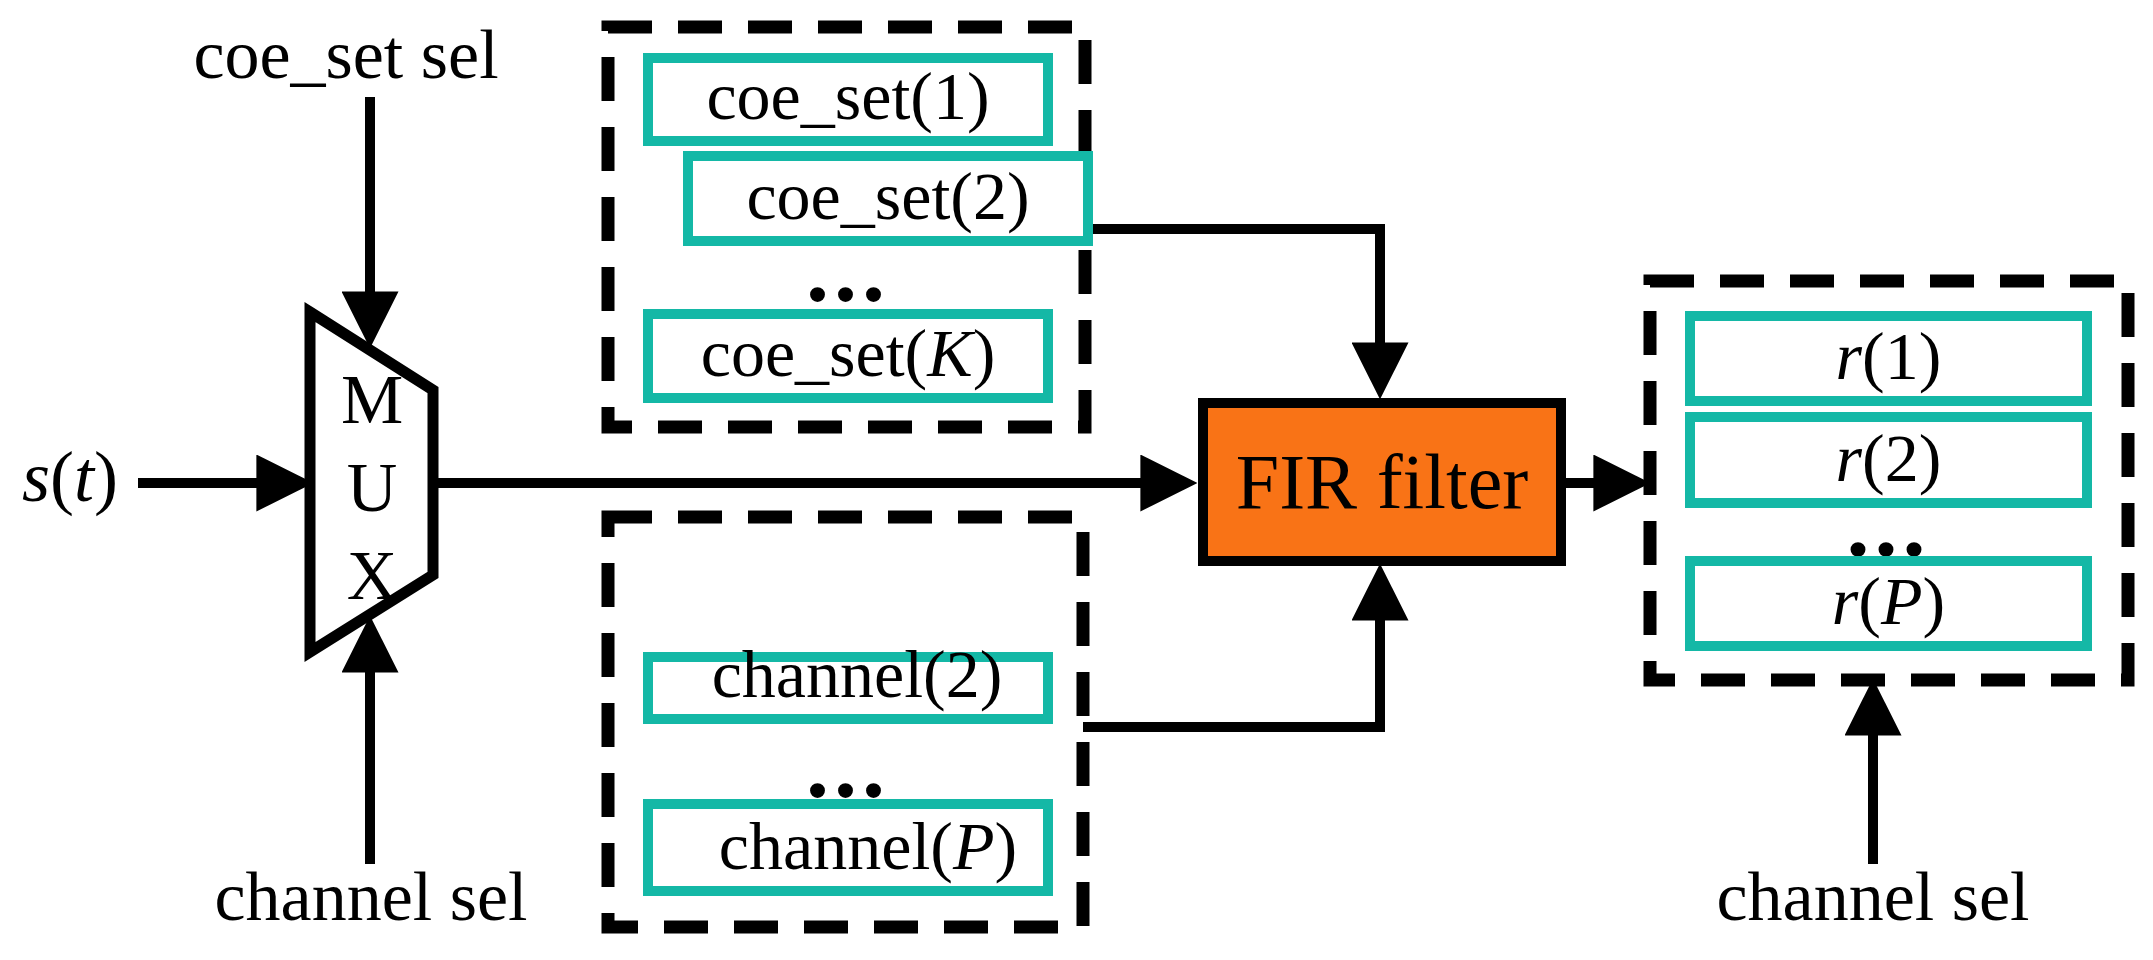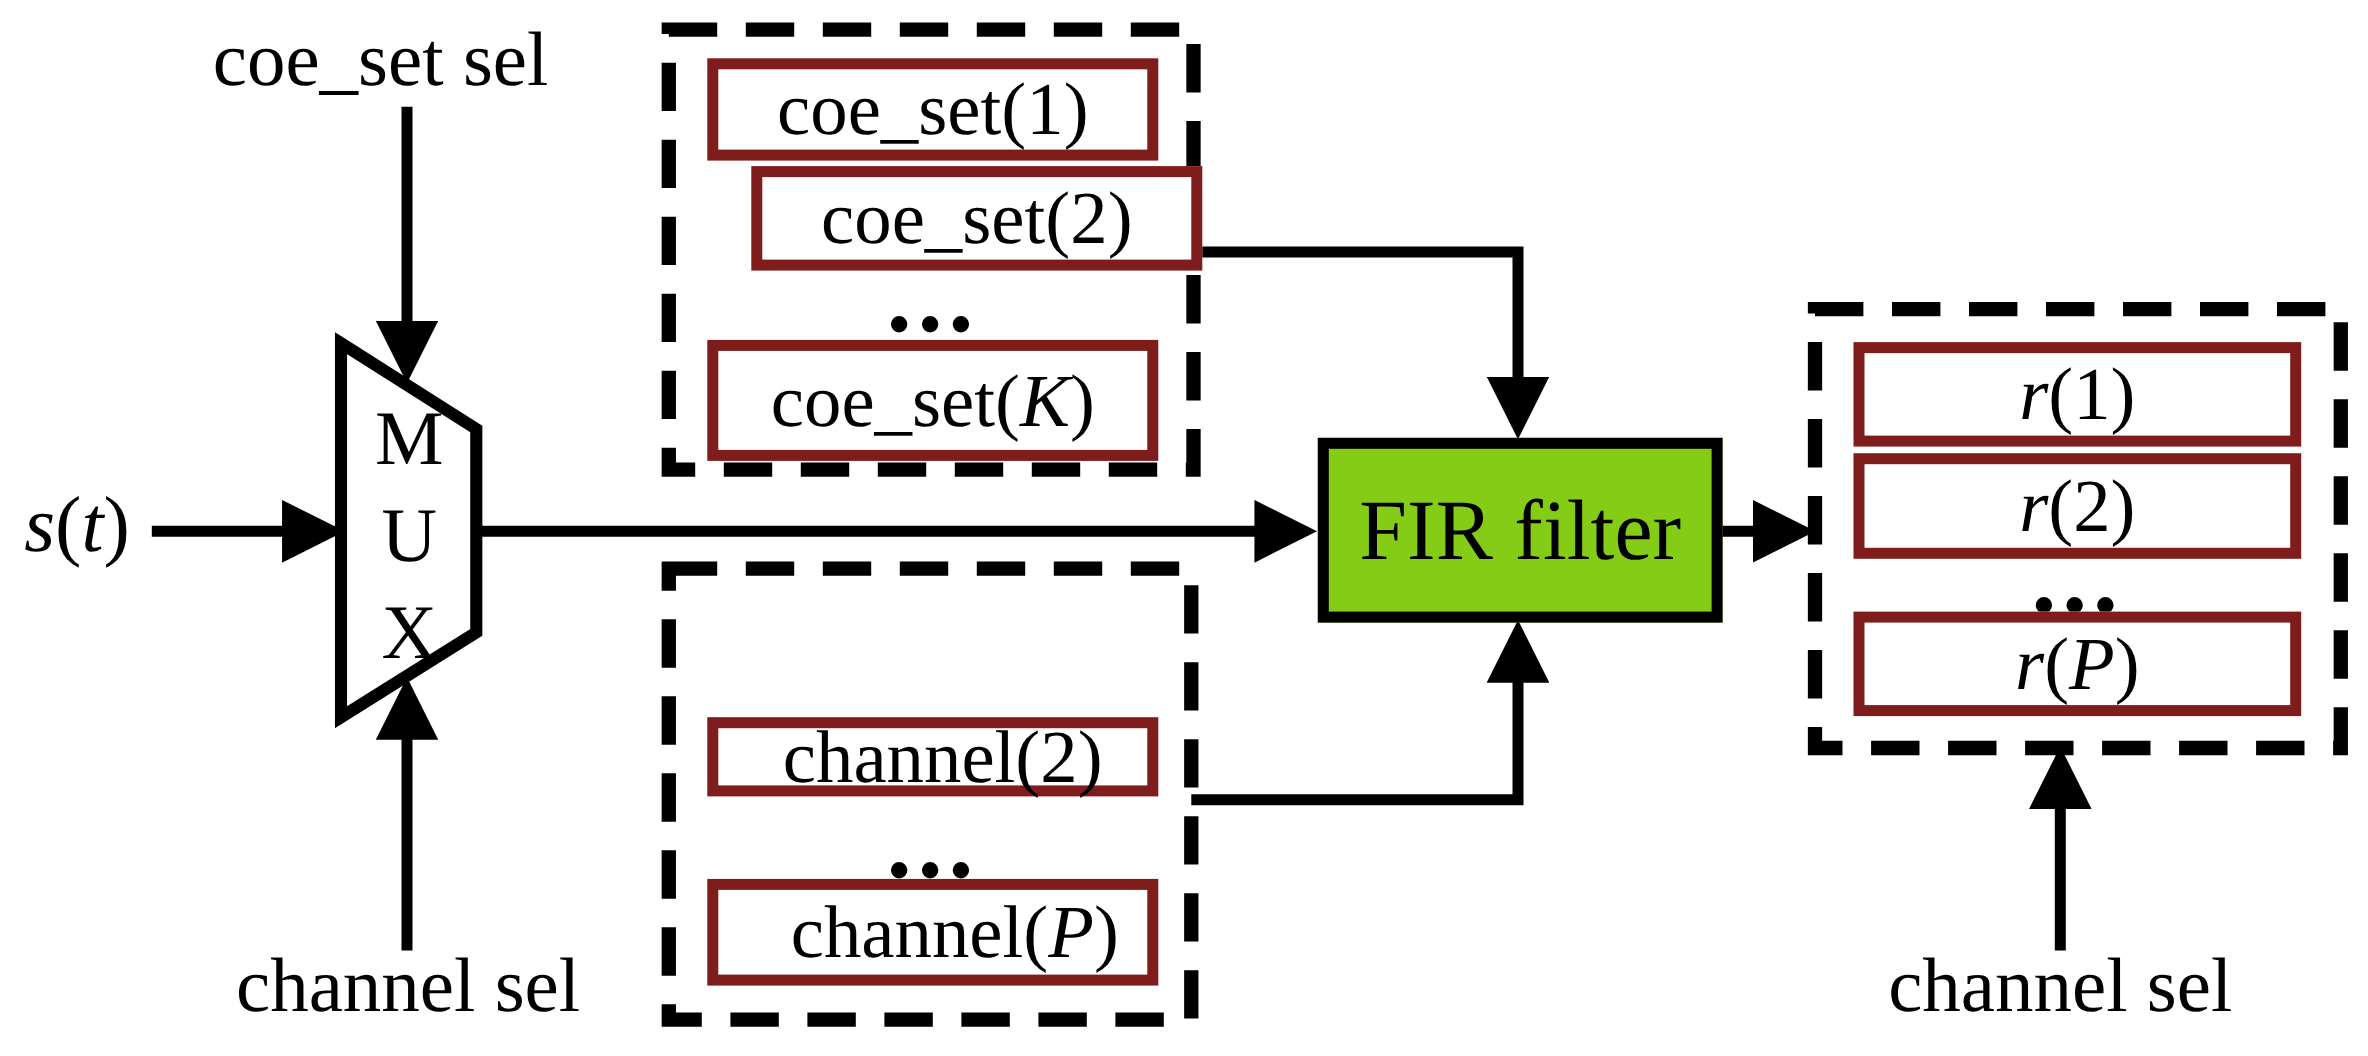--- a/index.html
+++ b/index.html
@@ -1,27 +1,27 @@
 <!DOCTYPE html>
 <html><head>
 <meta charset="utf-8">
 <style>
   html,body{margin:0;padding:0;background:#ffffff;}
   #canvas{position:relative;width:2153px;height:960px;background:#ffffff;color:#000;
           font-family:"Liberation Serif","DejaVu Serif",serif;overflow:hidden;}
   .abs{position:absolute;box-sizing:border-box;}
   #wires{position:absolute;left:0;top:0;z-index:0;}
   .layer{z-index:1;}
-  .row{border:10px solid #7f1d1d;background:#fff;display:flex;align-items:center;justify-content:center;
+  .row{border:10px solid #14b8a6;background:#fff;display:flex;align-items:flex-end;justify-content:center;
        font-size:68px;white-space:nowrap;}
   .it{font-style:italic;}
   .dots{display:flex;align-items:center;justify-content:center;font-weight:bold;font-size:92px;letter-spacing:5px;}
   .dots span{line-height:0;display:inline-block;transform:translateY(-8px);}
   .lbl{font-size:70px;text-align:center;white-space:nowrap;line-height:1.05;}
-  .firbox{border:10px solid #000;background:#84cc16;display:flex;align-items:center;justify-content:center;
+  .firbox{border:10px solid #000;background:#f97316;display:flex;align-items:center;justify-content:center;
           font-size:78px;white-space:nowrap;}
   .muxtxt{display:flex;flex-direction:column;align-items:center;justify-content:flex-start;
           font-size:70px;line-height:88px;}
 </style>
 </head>
 <body>
 
 <div id="canvas">
 
   <svg id="wires" width="2153" height="960" viewBox="0 0 2153 960">
@@ -63,21 +63,21 @@
 
   <div class="abs layer row" style="left:643px;top:53px;width:410px;height:93px;">
       <span>coe_set(1)</span>
     </div>
   <div class="abs layer row" style="left:643px;top:151px;width:410px;height:95px;margin-left:40px;">
       <span>coe_set(2)</span>
     </div>
   <div class="abs layer dots" style="left:643px;top:247px;width:410px;height:62px;">
       <span>...</span>
     </div>
-  <div class="abs layer row" style="left:643px;top:309px;width:410px;height:110px;">
+  <div class="abs layer row" style="left:643px;top:309px;width:410px;height:94px;">
       <span>coe_set(</span>
       <span class="it">K</span>
       <span>)</span>
     </div>
 
   <div class="abs layer row" style="left:643px;top:652px;width:410px;height:72px;padding-left:18px;">
       <span>channel(2)</span>
     </div>
   <div class="abs layer dots" style="left:643px;top:748px;width:410px;height:52px;">
       <span>...</span>

